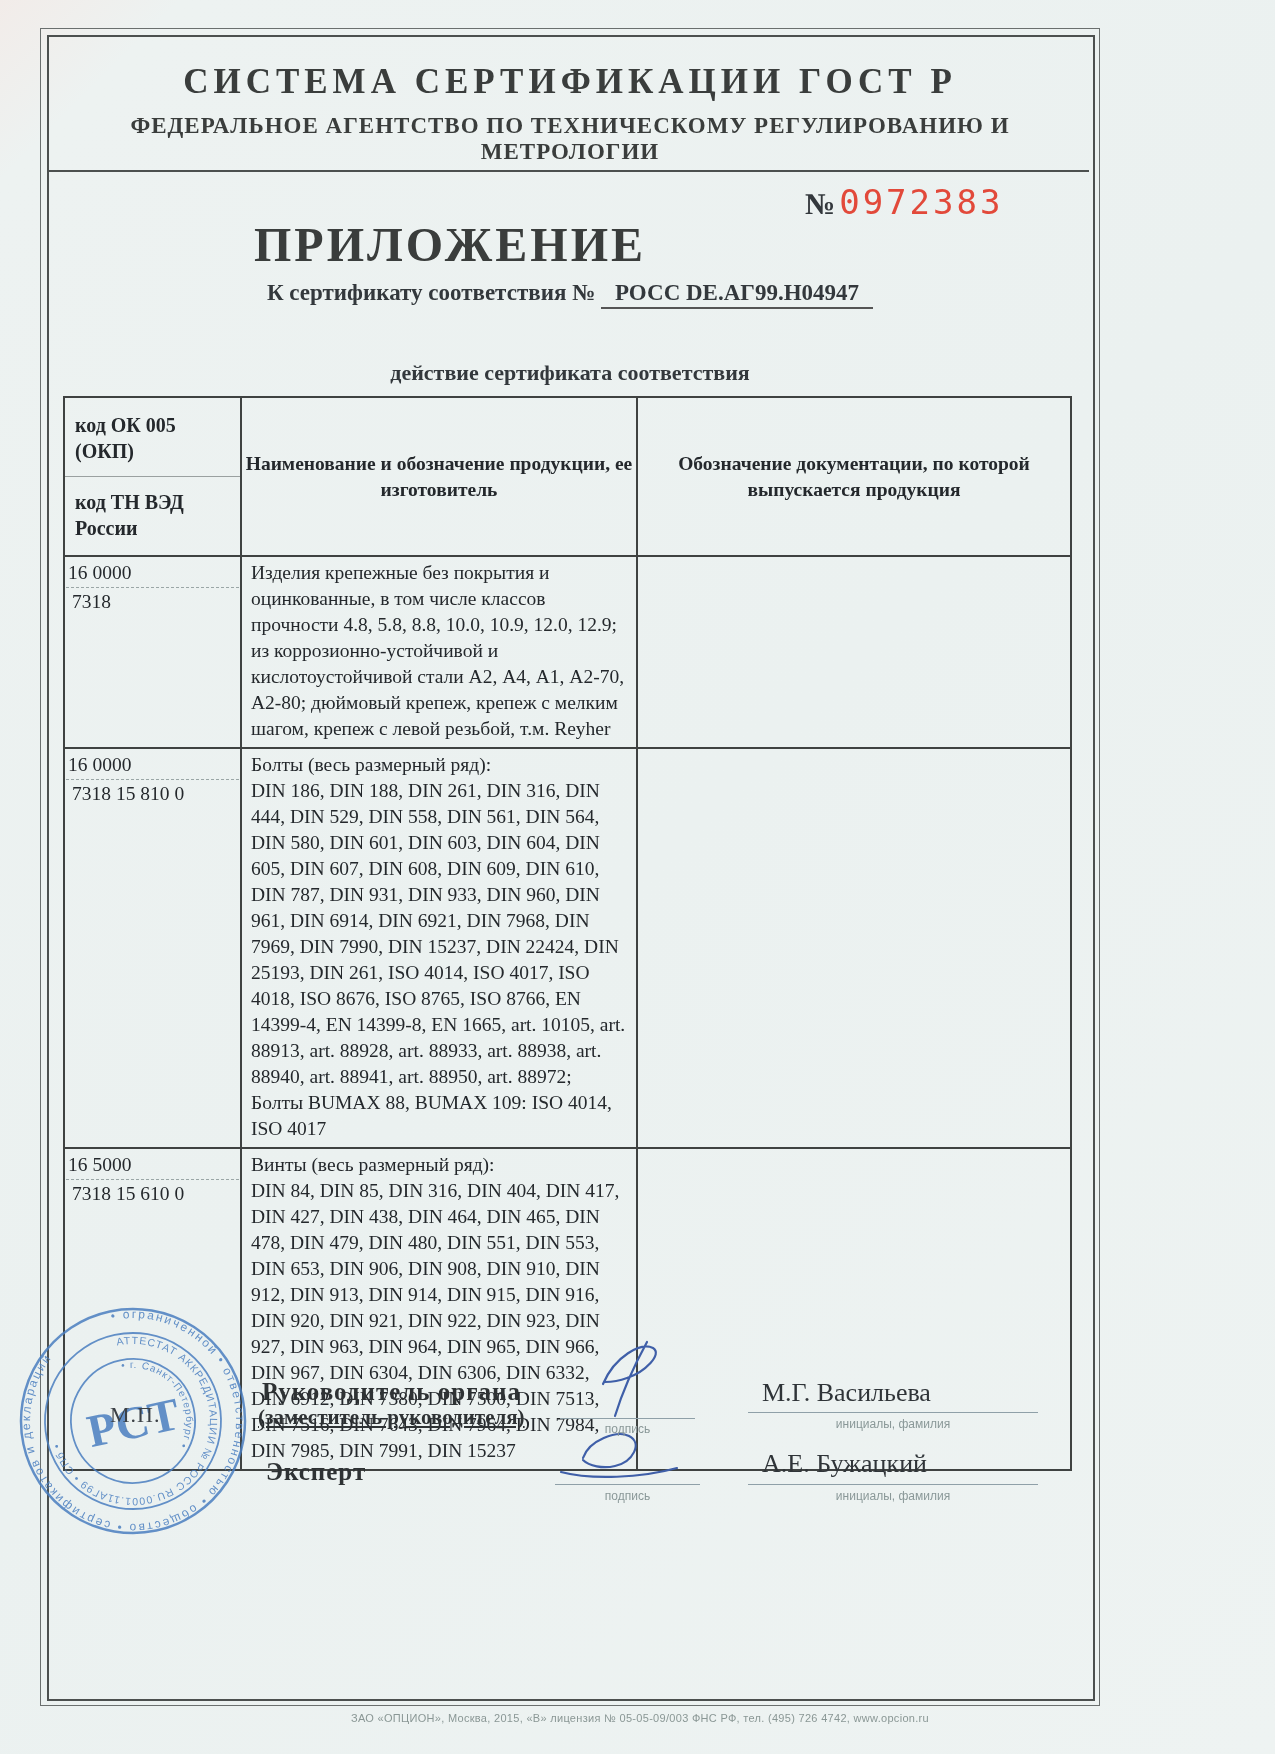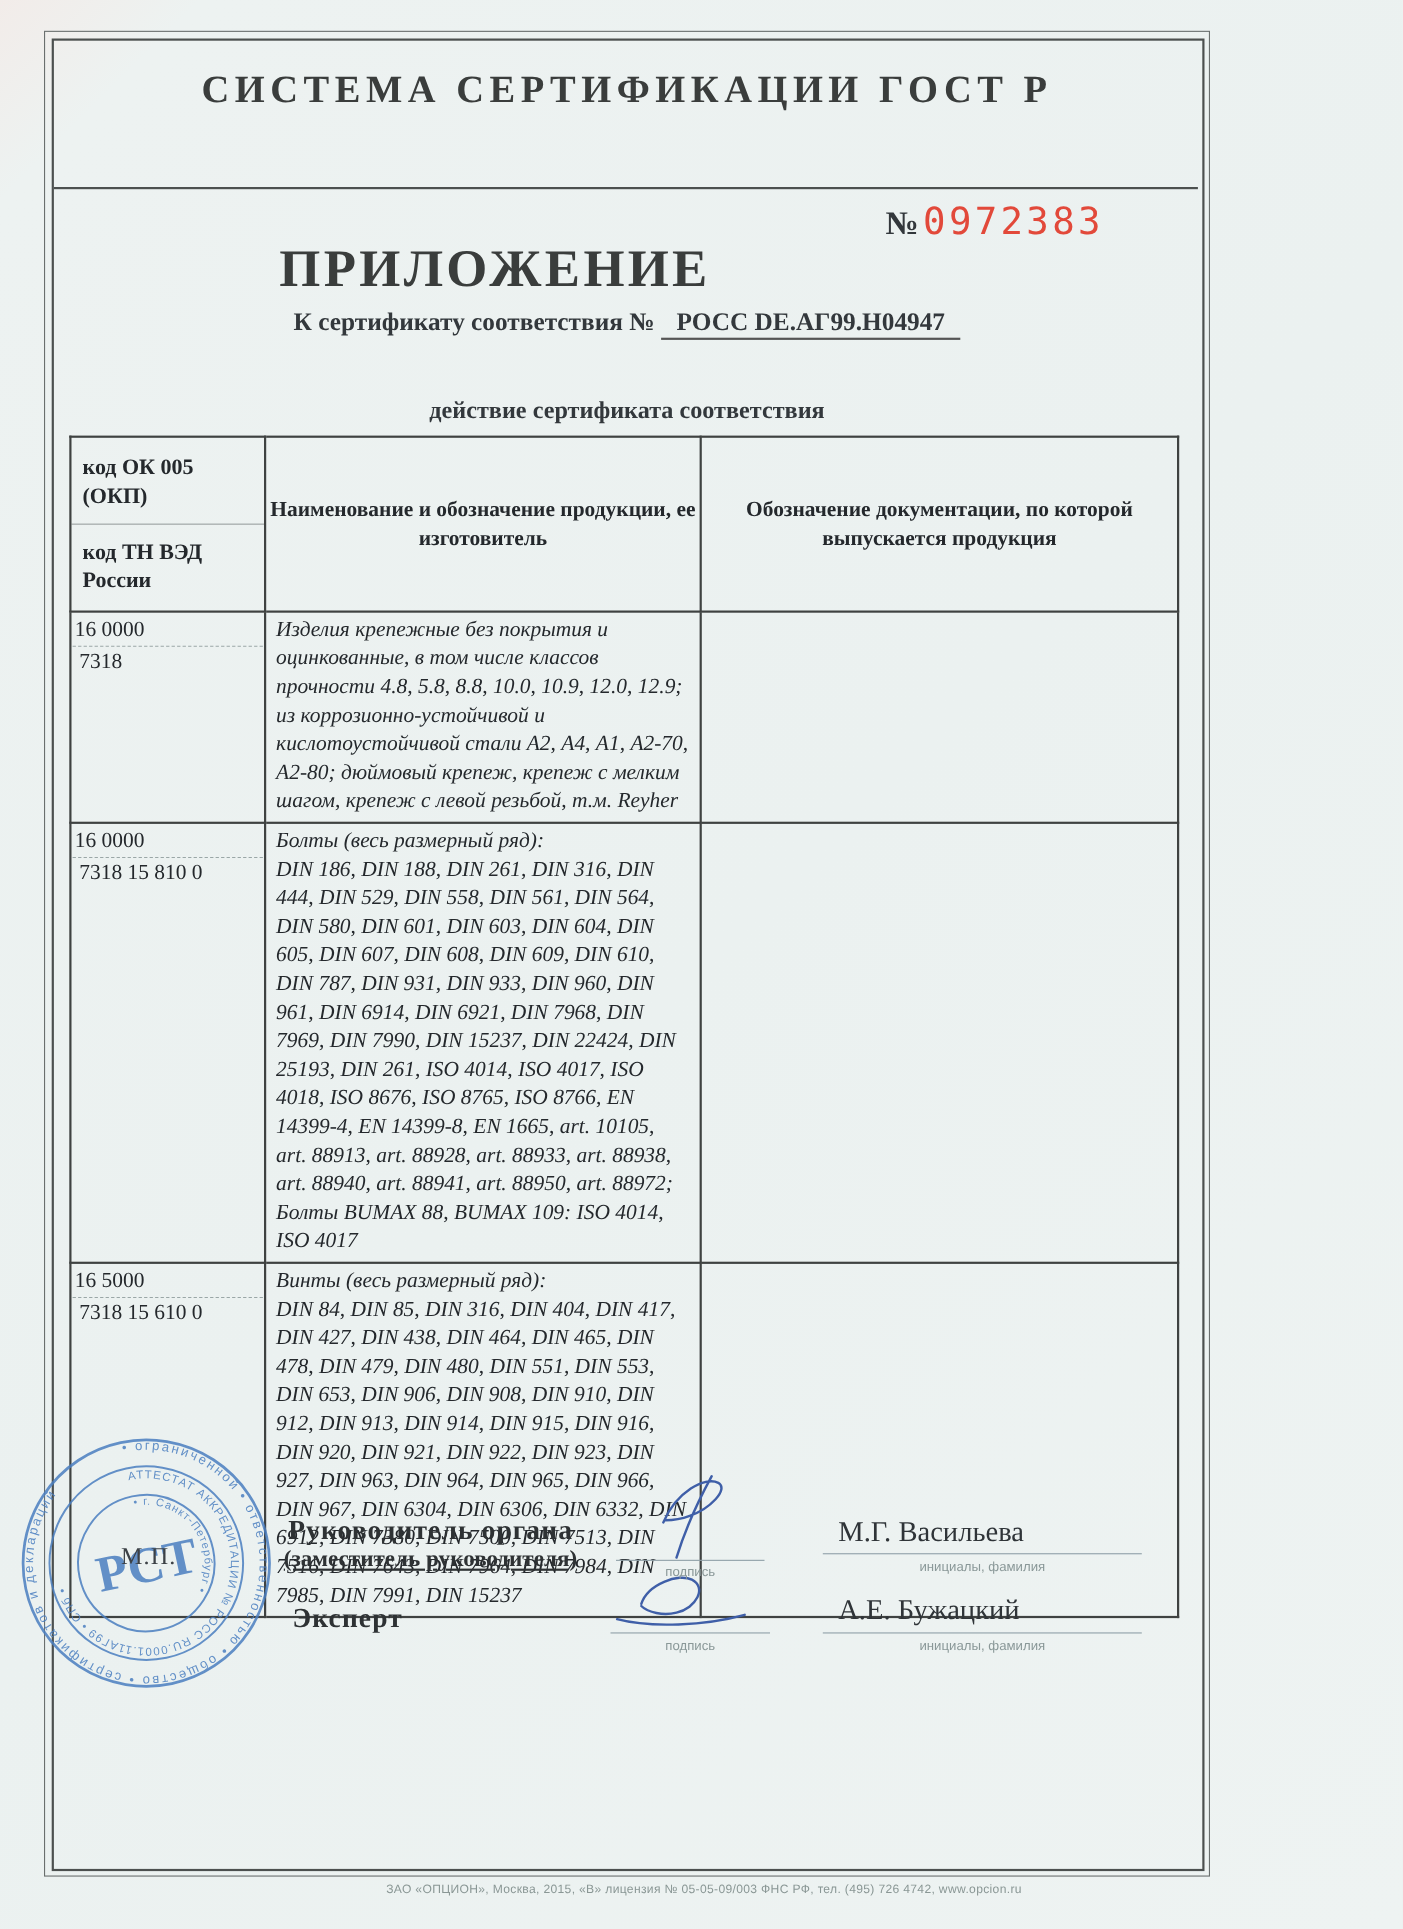--- a/index.html
+++ b/index.html
@@ -40,21 +40,21 @@
   table.cert td{border:2px solid #3f4241;vertical-align:top;font-size:19.5px;line-height:26px;color:#24282c;}
   td.c-code{width:175px;}
   td.c-desc{width:392px;}
   td.c-doc{width:430px;}
   .th-cell{vertical-align:middle !important;text-align:center;font-weight:bold;font-size:20px;color:#2e3234;}
   .hdr-col1{padding:0;}
   .hdr-col1 .top{padding:14px 8px 12px 10px;border-bottom:1px solid #9aa0a0;font-weight:bold;font-size:20px;}
   .hdr-col1 .bot{padding:12px 8px 14px 10px;font-weight:bold;font-size:20px;}
   .code-top{padding:2px 8px 1px 2px;border-bottom:1px dashed #9aa6a6;}
   .code-bot{padding:1px 8px 2px 6px;}
-  .desc-text{padding:2px 8px 4px 8px;white-space:pre-line;font-style:italic;}
+  .desc-text{padding:2px 8px 4px 8px;white-space:pre-line;}
   .h-row td{height:98px;}
   .r1 td{height:158px;}
   .r2 td{height:308px;}
   .r3 td{height:272px;}
 
   
   .stamp{position:absolute;left:8px;top:1296px;width:250px;height:250px;opacity:0.85;transform:rotate(-12deg);}
   .mp-label{position:absolute;left:110px;top:1402px;font-size:22px;font-weight:normal;color:#3c4146;letter-spacing:1px;}
 
   .sig-label{position:absolute;color:#2e3234;font-weight:bold;white-space:nowrap;}
@@ -88,20 +88,21 @@
 </head>
 <body>
 
 <div class="page">
 
   <div class="frame-outer"></div>
   <div class="frame-inner"></div>
   <div class="header-sep"></div>
 
   <div class="hdr hdr1">СИСТЕМА СЕРТИФИКАЦИИ ГОСТ Р</div>
+  <div class="hdr hdr2">ФЕДЕРАЛЬНОЕ АГЕНТСТВО ПО ТЕХНИЧЕСКОМУ РЕГУЛИРОВАНИЮ И МЕТРОЛОГИИ</div>
 
   <div class="doc-number">
     <span class="nsign">№</span>
     <span class="nval">0972383</span>
   </div>
 
   <div class="title">ПРИЛОЖЕНИЕ</div>
 
   <div class="cert-line">
     <span>К сертификату соответствия №</span>

